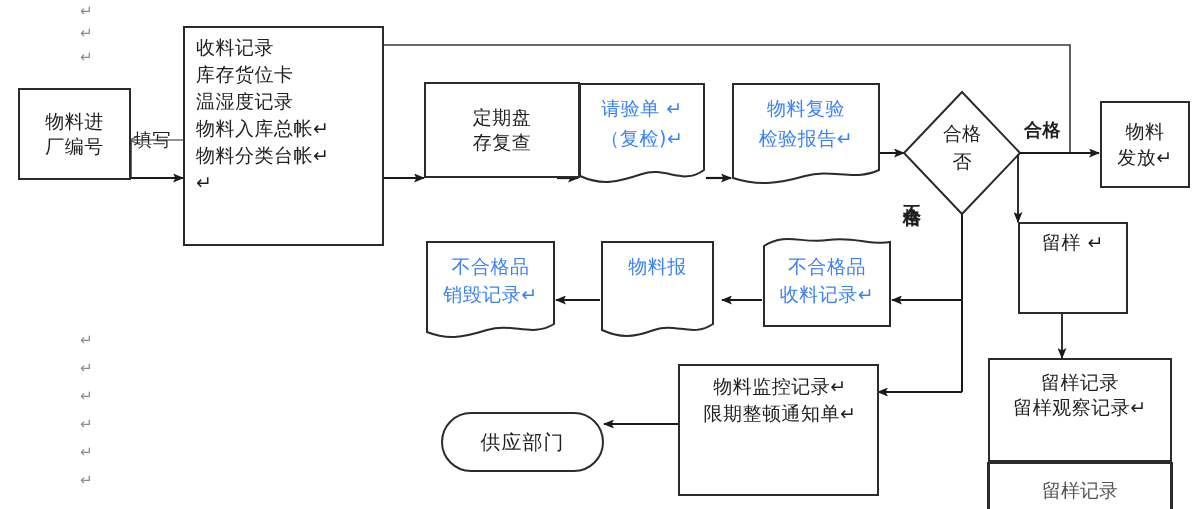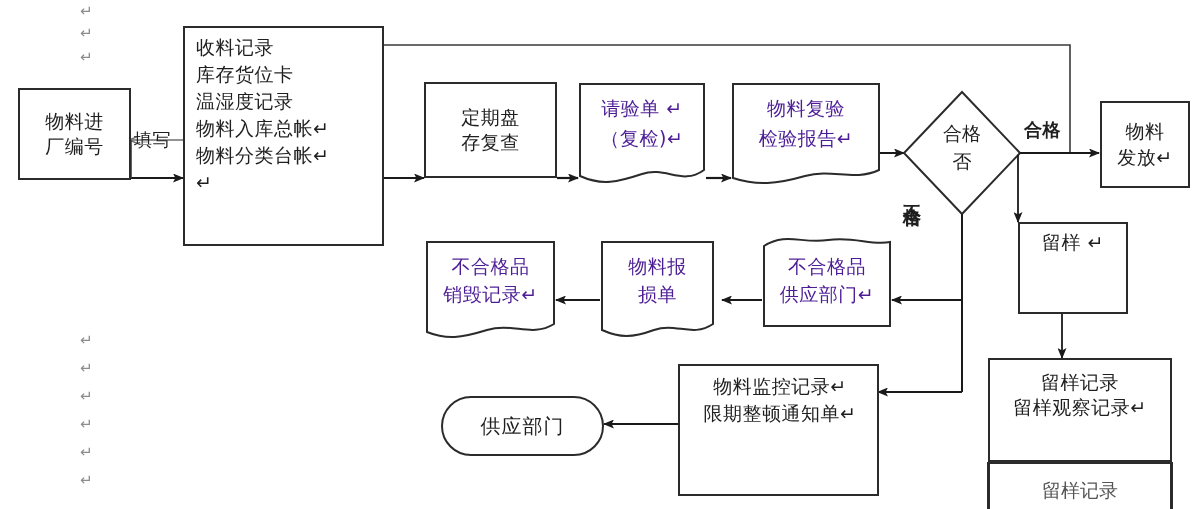--- a/index.html
+++ b/index.html
@@ -43,21 +43,21 @@
   }
   .doc .doc-label{
     position:absolute;
     left:0; right:0;
     display:flex;
     align-items:center;
     justify-content:center;
     text-align:left;
     line-height:1.32;
     font-size:19px;
-    color:#4c1d95;
+    color:#3b82f6;
     letter-spacing:0.5px;
   }
   .diamond-label{
     position:absolute;
     text-align:center;
     font-size:19px;
     line-height:1.2;
     color:#1f1f1f;
   }
   .pill{
@@ -188,21 +188,21 @@
   <div class="node rect" style="left:18px; top:88px; width:113px; height:92px; flex-direction:column;">
     <span>物料进</span>
     <span>厂编号</span>
   </div>
 
   <span class="edge-label" style="left:134px; top:128px;">填写</span>
 
   <div class="rect" style="position:absolute; left:183px; top:26px; width:197px; height:216px;"></div>
   <div class="big-list" style="left:196px; top:34px; width:178px;"><div>收料记录</div><div>库存货位卡</div><div>温湿度记录</div><div>物料入库总帐↵</div><div>  物料分类台帐↵</div><div>↵</div></div>
 
-  <div class="node rect" style="left:424px; top:82px; width:133px; height:96px; flex-direction:column;">
+  <div class="node rect" style="left:424px; top:82px; width:156px; height:96px; flex-direction:column;">
     <span>定期盘</span>
     <span>存复查</span>
   </div>
 
   <div class="doc" style="left:578px; top:82px; width:128px; height:108px;">
     <svg width="128" height="108" viewBox="0 0 128 108">
       <path d="M2,2 L126,2 L126,88 C104,104 88,84 64,92 C40,100 24,104 2,94 Z" fill="#ffffff" stroke="#2b2b2b" stroke-width="2"></path>
     </svg>
     <div class="doc-label" style="top:14px;">请验单 ↵</div>
     <div class="doc-label" style="top:44px;">（复检)↵</div>
@@ -239,39 +239,38 @@
 
   <div class="clip-box" style="left:988px; top:462px; width:184px; height:47px;">
     <div class="clip-text" style="top:14px; color:#555;">留样记录</div>
   </div>
 
   <div class="doc" style="left:762px; top:232px; width:130px; height:96px;">
     <svg width="130" height="96" viewBox="0 0 130 96">
       <path d="M2,14 C24,0 40,12 66,8 C92,4 110,14 128,10 L128,94 L2,94 Z" fill="#ffffff" stroke="#2b2b2b" stroke-width="2"></path>
     </svg>
     <div class="doc-label" style="top:22px;">不合格品</div>
-    <div class="doc-label" style="top:50px;">供应部门↵</div>
+    <div class="doc-label" style="top:50px;">收料记录↵</div>
   </div>
 
   <div class="doc" style="left:600px; top:240px; width:115px; height:104px;">
     <svg width="115" height="104" viewBox="0 0 115 104">
       <path d="M2,2 L113,2 L113,84 C92,98 76,82 54,90 C32,98 20,98 2,90 Z" fill="#ffffff" stroke="#2b2b2b" stroke-width="2"></path>
     </svg>
     <div class="doc-label" style="top:14px;">物料报</div>
-    <div class="doc-label" style="top:42px;">损单</div>
   </div>
 
   <div class="doc" style="left:425px; top:240px; width:131px; height:106px;">
     <svg width="131" height="106" viewBox="0 0 131 106">
       <path d="M2,2 L129,2 L129,84 C106,98 88,82 62,90 C36,98 22,100 2,92 Z" fill="#ffffff" stroke="#2b2b2b" stroke-width="2"></path>
     </svg>
     <div class="doc-label" style="top:14px;">不合格品</div>
     <div class="doc-label" style="top:42px;">销毁记录↵</div>
   </div>
 
   <div class="rect" style="position:absolute; left:678px; top:364px; width:197px; height:128px;"></div>
   <div class="big-list" style="left:688px; top:373px; width:184px; text-align:center;"><div>物料监控记录↵</div><div>限期整顿通知单↵</div></div>
 
-  <div class="pill" style="left:441px; top:396px; width:163px; height:60px;font-family:Liberation Serif, serif;">
+  <div class="pill" style="left:441px; top:412px; width:163px; height:60px;font-family:Liberation Serif, serif;">
     <span>供应部门</span>
   </div>
 
 </div>
 
 </body></html>

